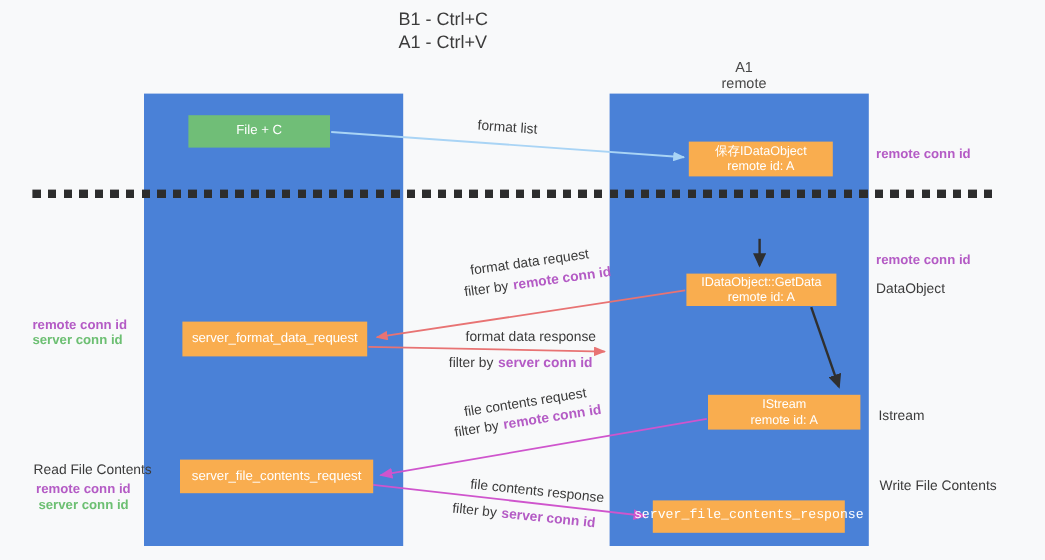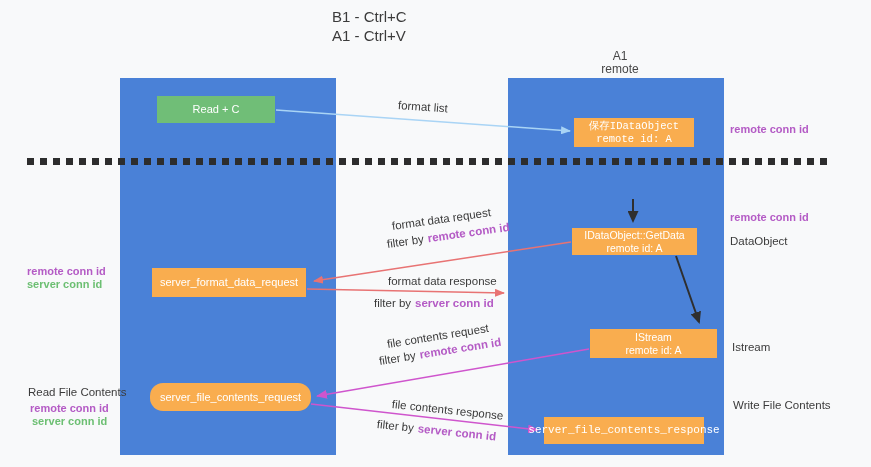--- a/index.html
+++ b/index.html
@@ -89,45 +89,45 @@
     <line x1="276" y1="110" x2="570" y2="131" stroke="#a9d4f5" stroke-width="1.6" marker-end="url(#m-blue)"></line>
     <line x1="633" y1="199" x2="633" y2="221" stroke="#2f2f2f" stroke-width="2" marker-end="url(#m-black)"></line>
     <line x1="571" y1="242" x2="314" y2="281" stroke="#e87373" stroke-width="1.5" marker-end="url(#m-red)"></line>
     <line x1="307" y1="289" x2="504" y2="293" stroke="#e87373" stroke-width="1.5" marker-end="url(#m-red)"></line>
     <line x1="676" y1="256" x2="699" y2="322" stroke="#2f2f2f" stroke-width="2" marker-end="url(#m-black)"></line>
     <line x1="589" y1="349" x2="317" y2="396" stroke="#cf55cd" stroke-width="1.5" marker-end="url(#m-magenta)"></line>
     <line x1="311" y1="404" x2="538" y2="430" stroke="#cf55cd" stroke-width="1.5" marker-end="url(#m-magenta)"></line>
   </svg>
 
   <div class="node green" style="left:157px;top:96px;width:118px;height:27px;">
-    <div>Read + C</div>
+    <div>File + C</div>
   </div>
 
-  <div class="node orange" style="left:574px;top:118px;width:120px;height:29px;font-family:Liberation Mono, monospace;">
+  <div class="node orange" style="left:574px;top:118px;width:120px;height:29px;">
     <div class="l2">保存IDataObject</div>
     <div class="l2">remote id: A</div>
   </div>
 
 
   <div class="node orange" style="left:572px;top:228px;width:125px;height:27px;">
     <div class="l2">IDataObject::GetData</div>
     <div class="l2">remote id: A</div>
   </div>
 
   <div class="node orange" style="left:152px;top:268px;width:154px;height:29px;">
     <div>server_format_data_request</div>
   </div>
 
 
   <div class="node orange" style="left:590px;top:329px;width:127px;height:29px;">
     <div class="l2">IStream</div>
     <div class="l2">remote id: A</div>
   </div>
 
-  <div class="node orange" style="left:150px;top:383px;width:161px;height:28px;border-radius:13px;">
+  <div class="node orange" style="left:150px;top:383px;width:161px;height:28px;">
     <div>server_file_contents_request</div>
   </div>
 
   <div class="node orange" style="left:544px;top:417px;width:160px;height:27px;font-family:Liberation Mono, monospace;">
     <div>server_file_contents_response</div>
   </div>
 
   <div class="edge-label" style="left:398px;top:99px;transform:rotate(4deg);">format list</div>
 
   <div class="edge-label" style="left:392px;top:220px;transform:rotate(-8deg);">format data request</div>

